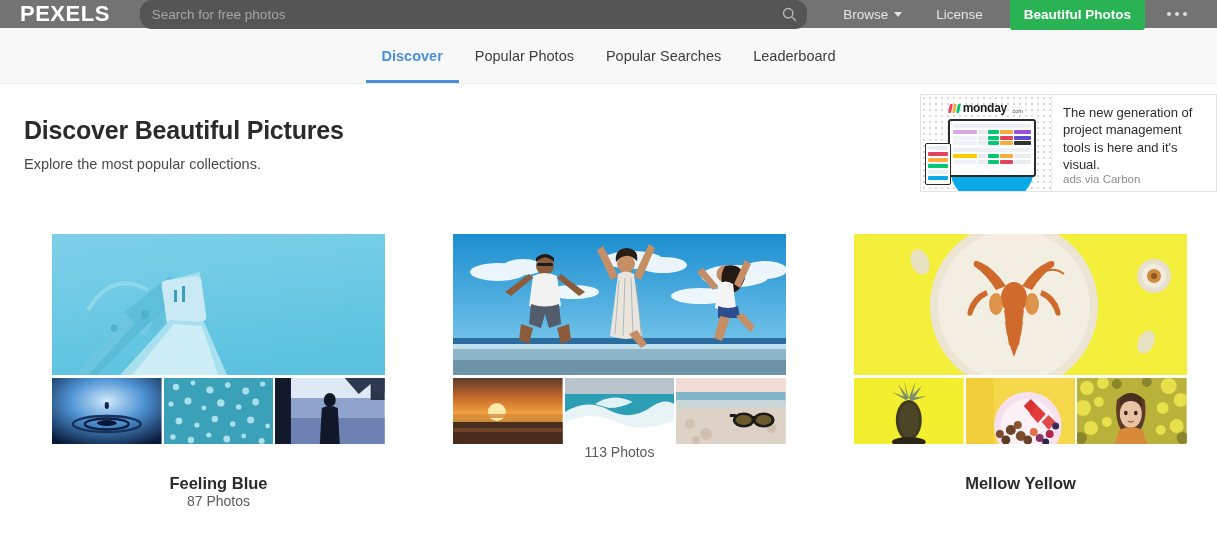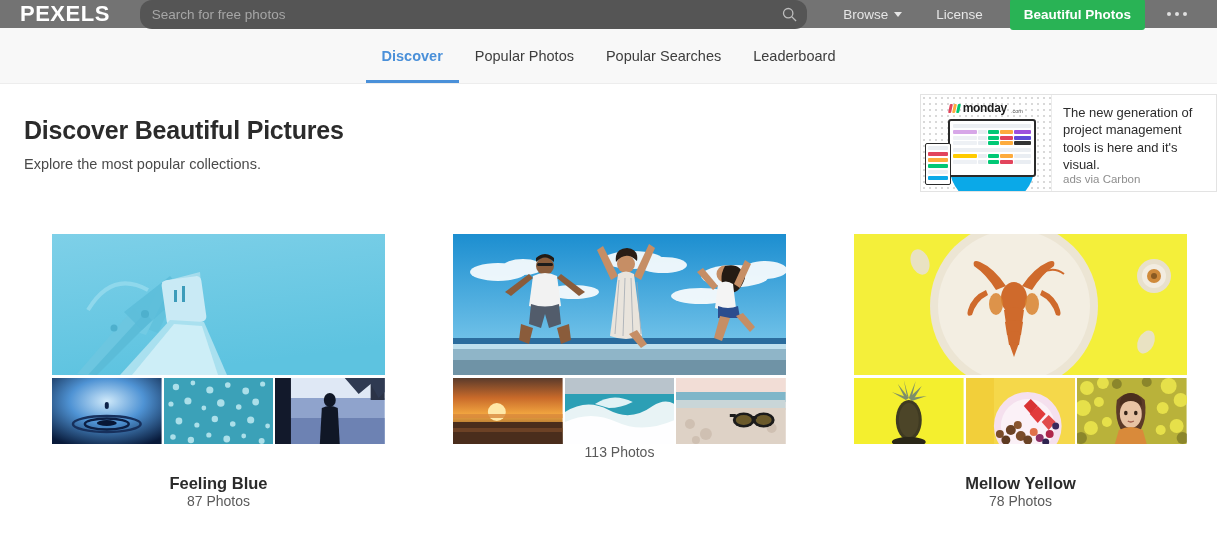--- a/index.html
+++ b/index.html
@@ -714,17 +714,16 @@
             <g fill="#35241a">
                 <ellipse cx="49" cy="35" rx="1.8" ry="2.2"></ellipse>
                 <ellipse cx="59" cy="35" rx="1.8" ry="2.2"></ellipse>
               </g>
             <path d="M51 43 q3 2 6 0" stroke="#9e5a4a" stroke-width="1.4" fill="none"></path>
             <path d="M42 52 q12 -6 24 0 l4 14 -32 0 z" fill="#d98a3a"></path>
           </svg>
         </div>
       </div>
       <div class="coll-title">Mellow Yellow</div>
-      <div class="coll-count">78 Photos</div>
     </div>
 
   </div>
 </div>
 
 </body></html>

